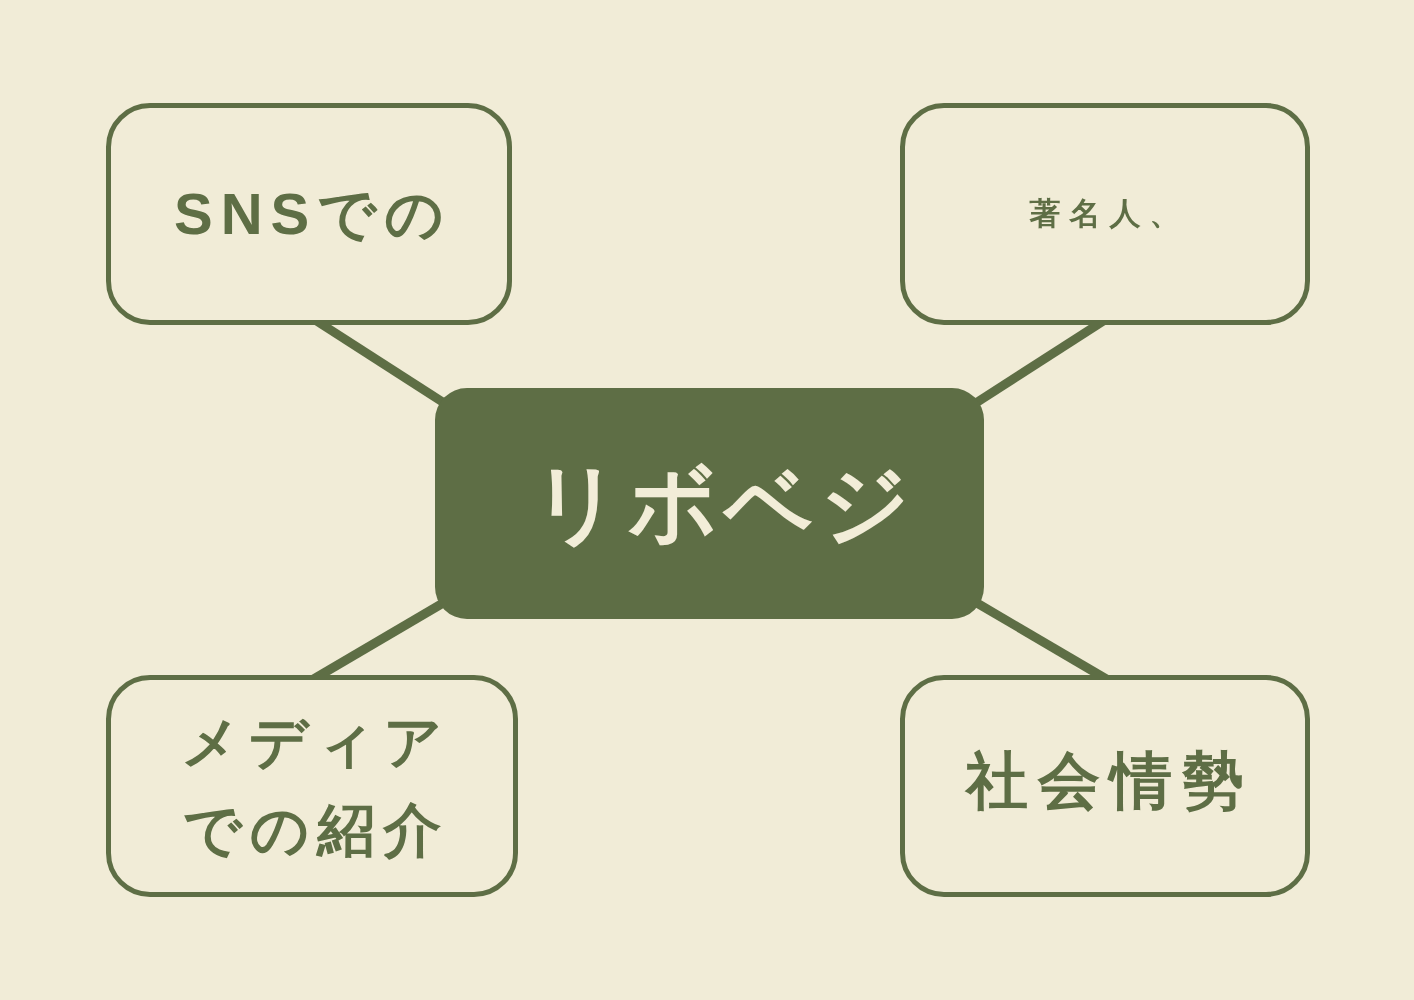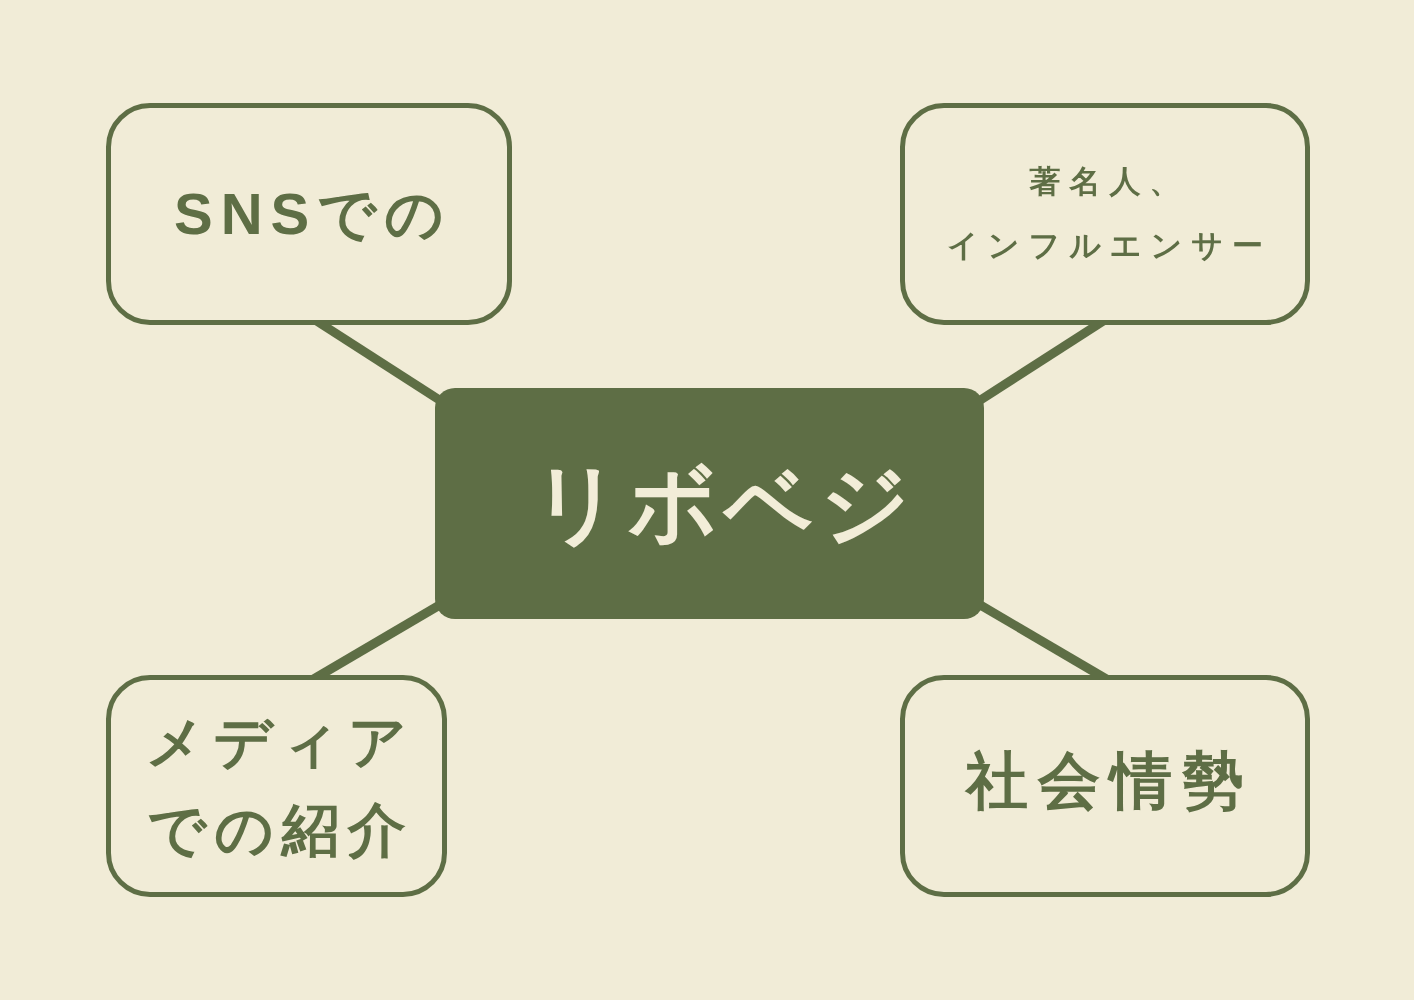--- a/index.html
+++ b/index.html
@@ -42,27 +42,27 @@
     font-weight: bold;
     color: var(--green);
   }
   .node.outline {
     border: 5px solid var(--green);
     border-radius: 44px;
     background: var(--bg);
   }
   .node.center {
     background: var(--green);
-    border-radius: 20px;
+    border-radius: 32px;
     color: var(--cream);
     padding-left: 23px;
   }
   .node-tl { left: 106px; top: 103px; width: 406px; height: 222px; gap: 8px; }
   .node-tr { left: 900px; top: 103px; width: 410px; height: 222px; }
-  .node-bl { left: 106px; top: 675px; width: 341px; height: 222px; }
+  .node-bl { left: 106px; top: 675px; width: 412px; height: 222px; }
   .node-br { left: 900px; top: 675px; width: 410px; height: 222px; font-family: Liberation Mono, monospace; }
   .node-center { left: 435px; top: 388px; width: 549px; height: 231px; }
 
   .line-lg {
     font-size: 58px;
     line-height: 88px;
     letter-spacing: 8px;
     text-indent: 8px;
     white-space: nowrap;
   }
@@ -99,21 +99,20 @@
     <line x1="455" y1="596" x2="312" y2="680"></line>
     <line x1="965" y1="596" x2="1108" y2="680"></line>
   </svg>
 
   <div class="node outline node-tl">
     <div class="line-lg">SNSでの</div>
   </div>
 
   <div class="node outline node-tr">
     <div class="line-sm">著名人、</div>
-    <div class="line-sm">インフルエンサー</div>
   </div>
 
   <div class="node center node-center">
     <div class="line-center">リボベジ</div>
   </div>
 
   <div class="node outline node-bl">
     <div class="line-lg">メディア</div>
     <div class="line-lg">での紹介</div>
   </div>

